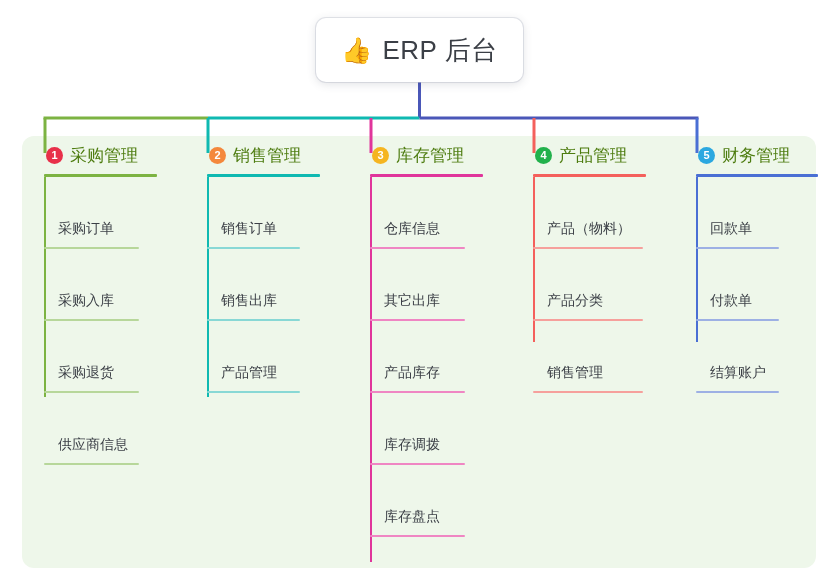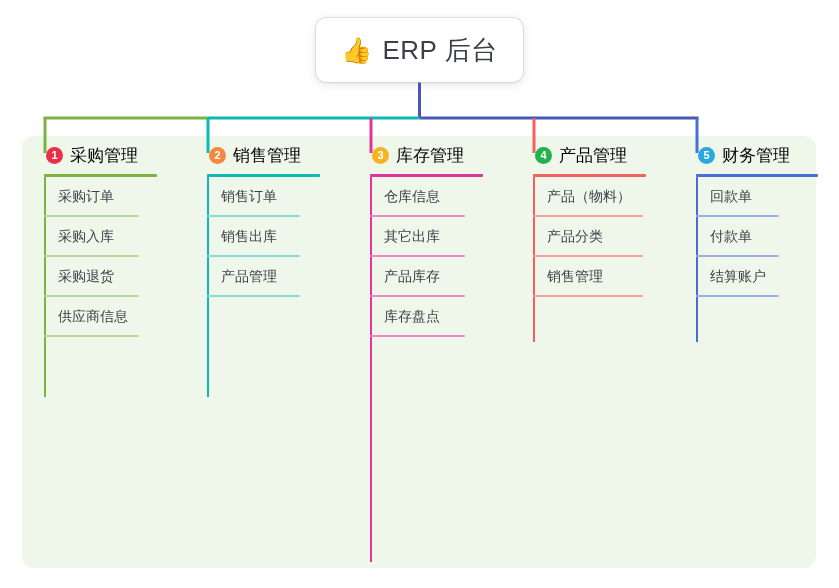--- a/index.html
+++ b/index.html
@@ -90,41 +90,41 @@
     border-radius: 50%;
     color: #ffffff;
     font-size: 11px;
     line-height: 17px;
     text-align: center;
     font-weight: 600;
     flex: 0 0 auto;
   }
   .col-title {
     font-size: 17px;
-    color: #000000;
+    color: #4d7c0f;
   }
   .head-rule {
     height: 3px;
     margin-top: 6px;
     border-radius: 1px;
   }
 
   .col-body {
     position: relative;
     padding-top: 0;
   }
   .stem {
     position: absolute;
     left: 10px;
     top: 0;
     width: 2px;
   }
   .item {
     position: relative;
-    height: 40px;
+    height: 72px;
     box-sizing: border-box;
   }
   .item-label {
     position: absolute;
     left: 24px;
     bottom: 11px;
     font-size: 14px;
     color: #3b3f46;
     white-space: nowrap;
   }
@@ -225,20 +225,24 @@
           </div>
           <div class="item">
             <span class="item-label">其它出库</span>
             <div class="item-rule" style="background: rgb(239, 134, 195); width: 95px;"></div>
           </div>
           <div class="item">
             <span class="item-label">产品库存</span>
             <div class="item-rule" style="background: rgb(239, 134, 195); width: 95px;"></div>
           </div>
           <div class="item">
+            <span class="item-label">库存调拨</span>
+            <div class="item-rule" style="background: rgb(239, 134, 195); width: 95px;"></div>
+          </div>
+          <div class="item">
             <span class="item-label">库存盘点</span>
             <div class="item-rule" style="background: rgb(239, 134, 195); width: 95px;"></div>
           </div>
         </div>
       </div>
       <div class="column" style="left: 523px; width: 148px;">
         <div class="col-head">
           <span class="badge" style="background: rgb(34, 177, 76);">4</span>
           <span class="col-title">产品管理</span>
         </div>

